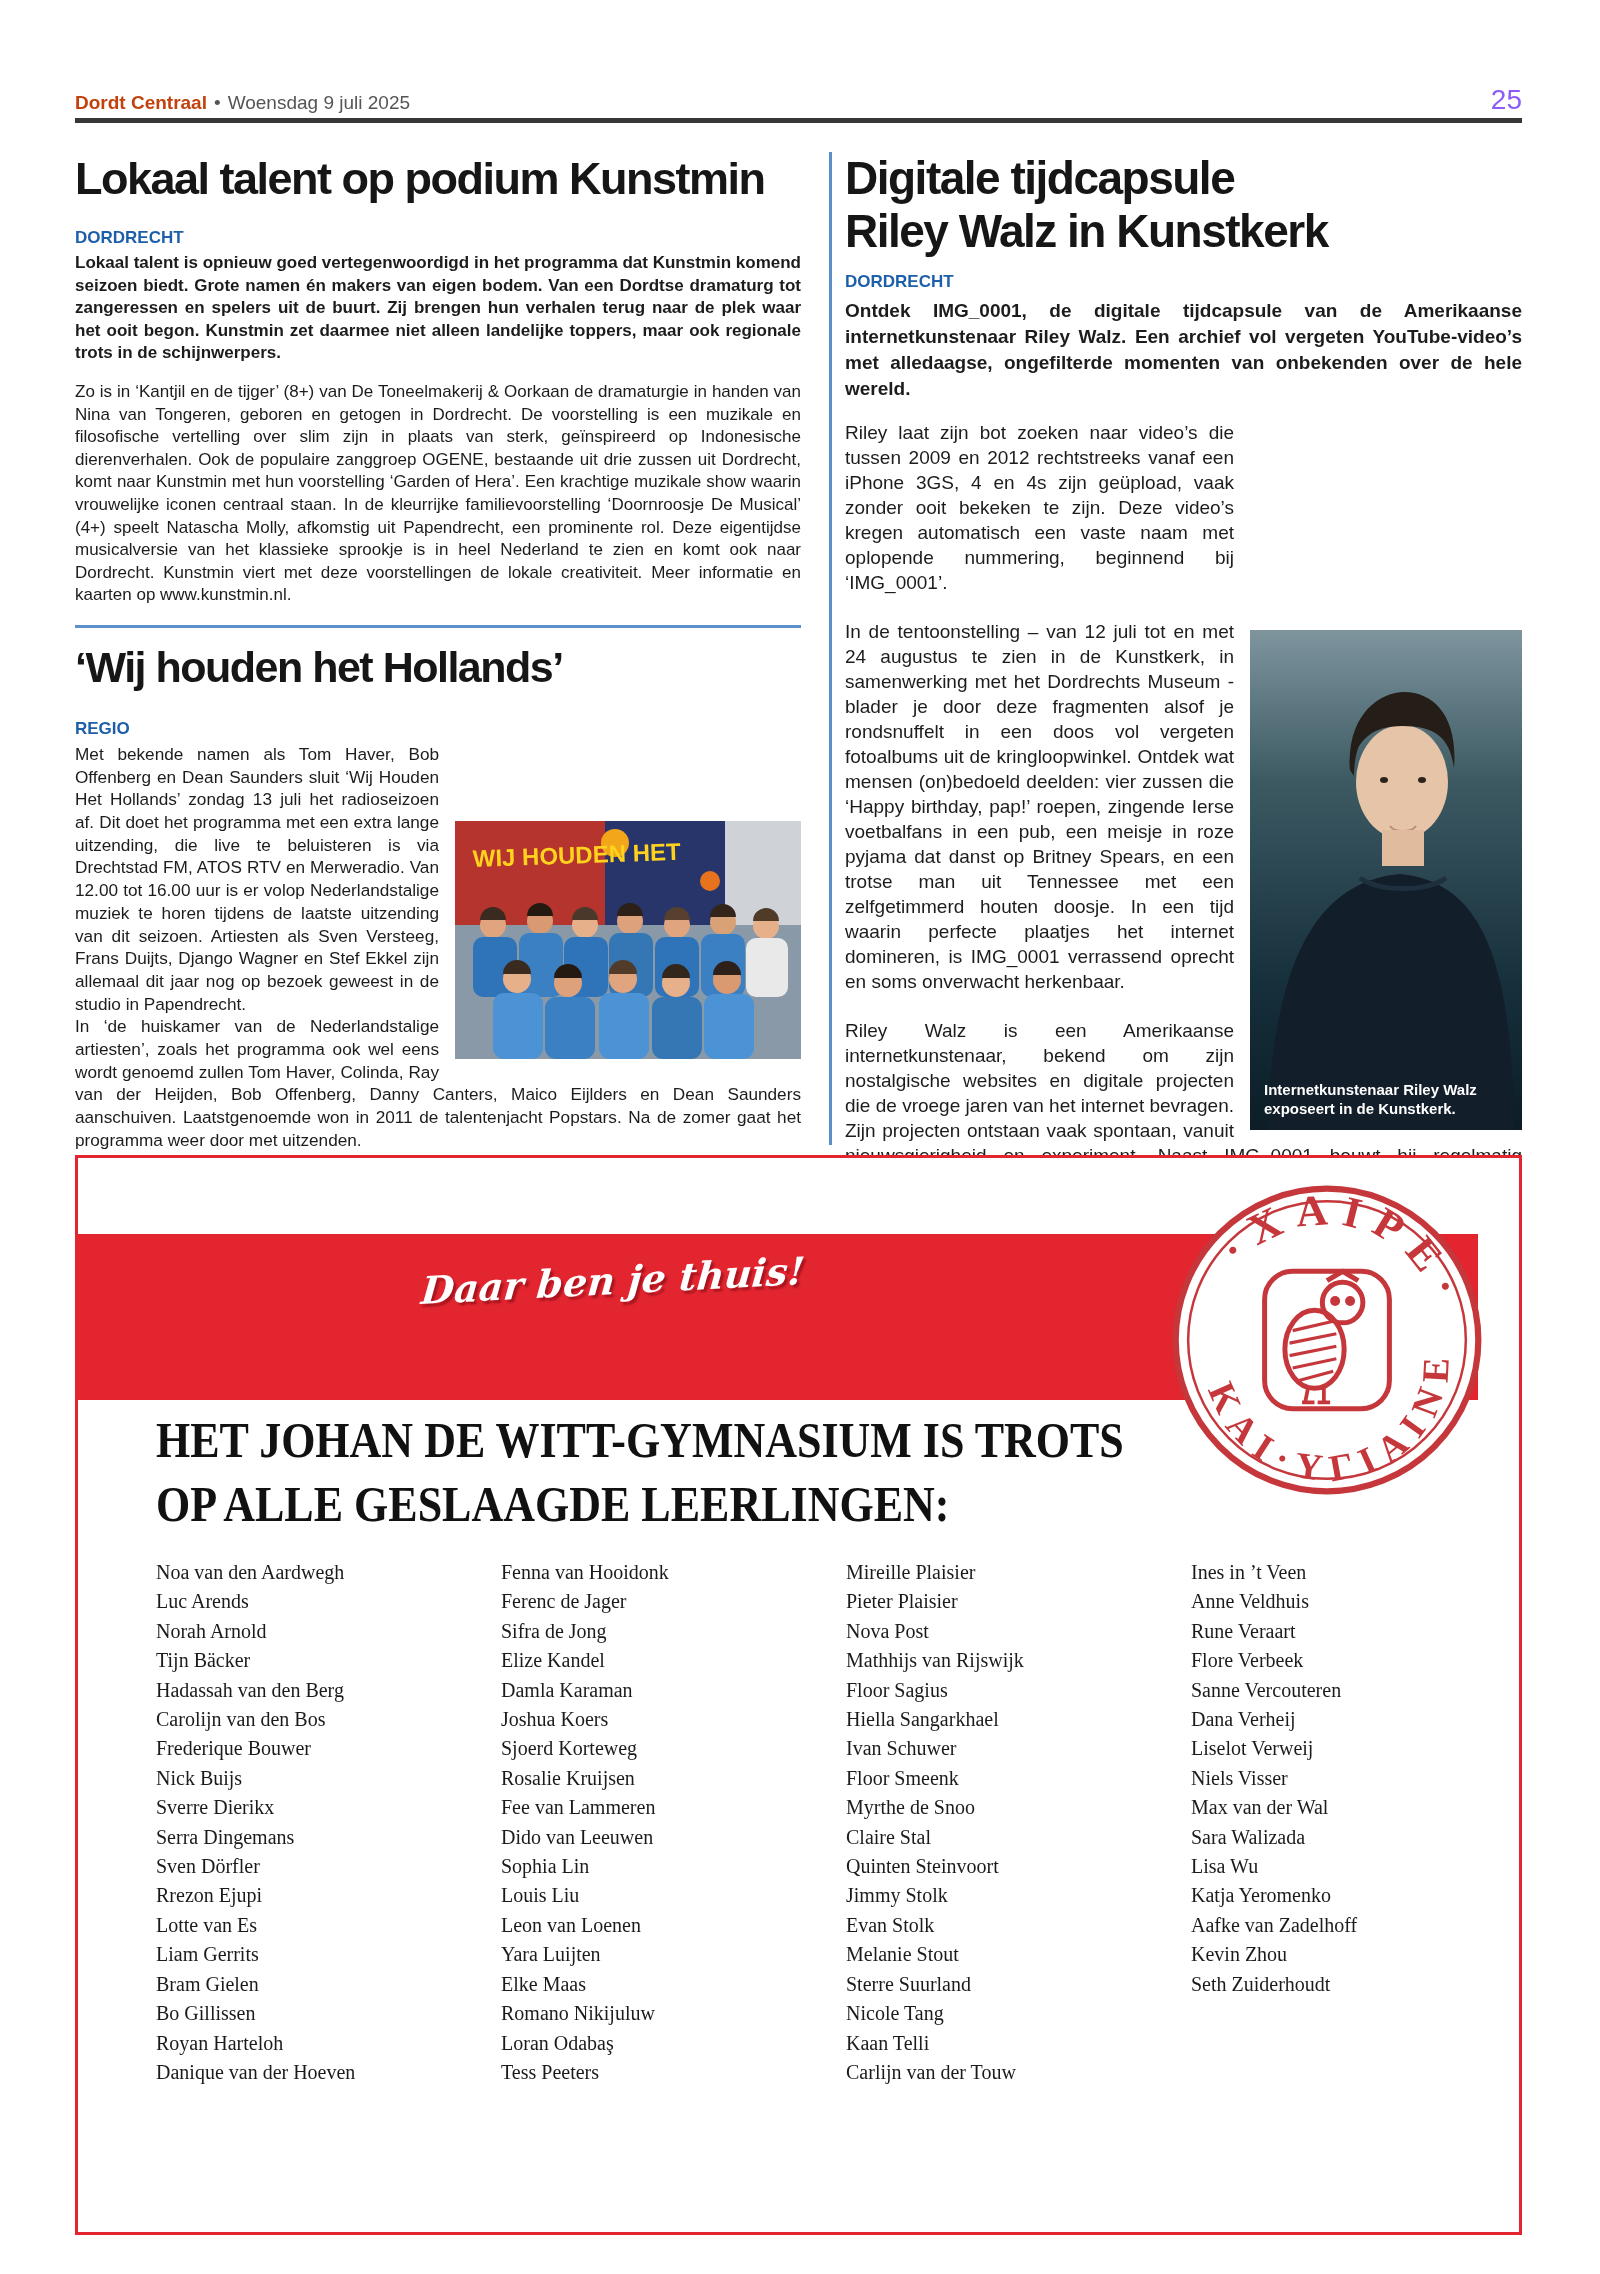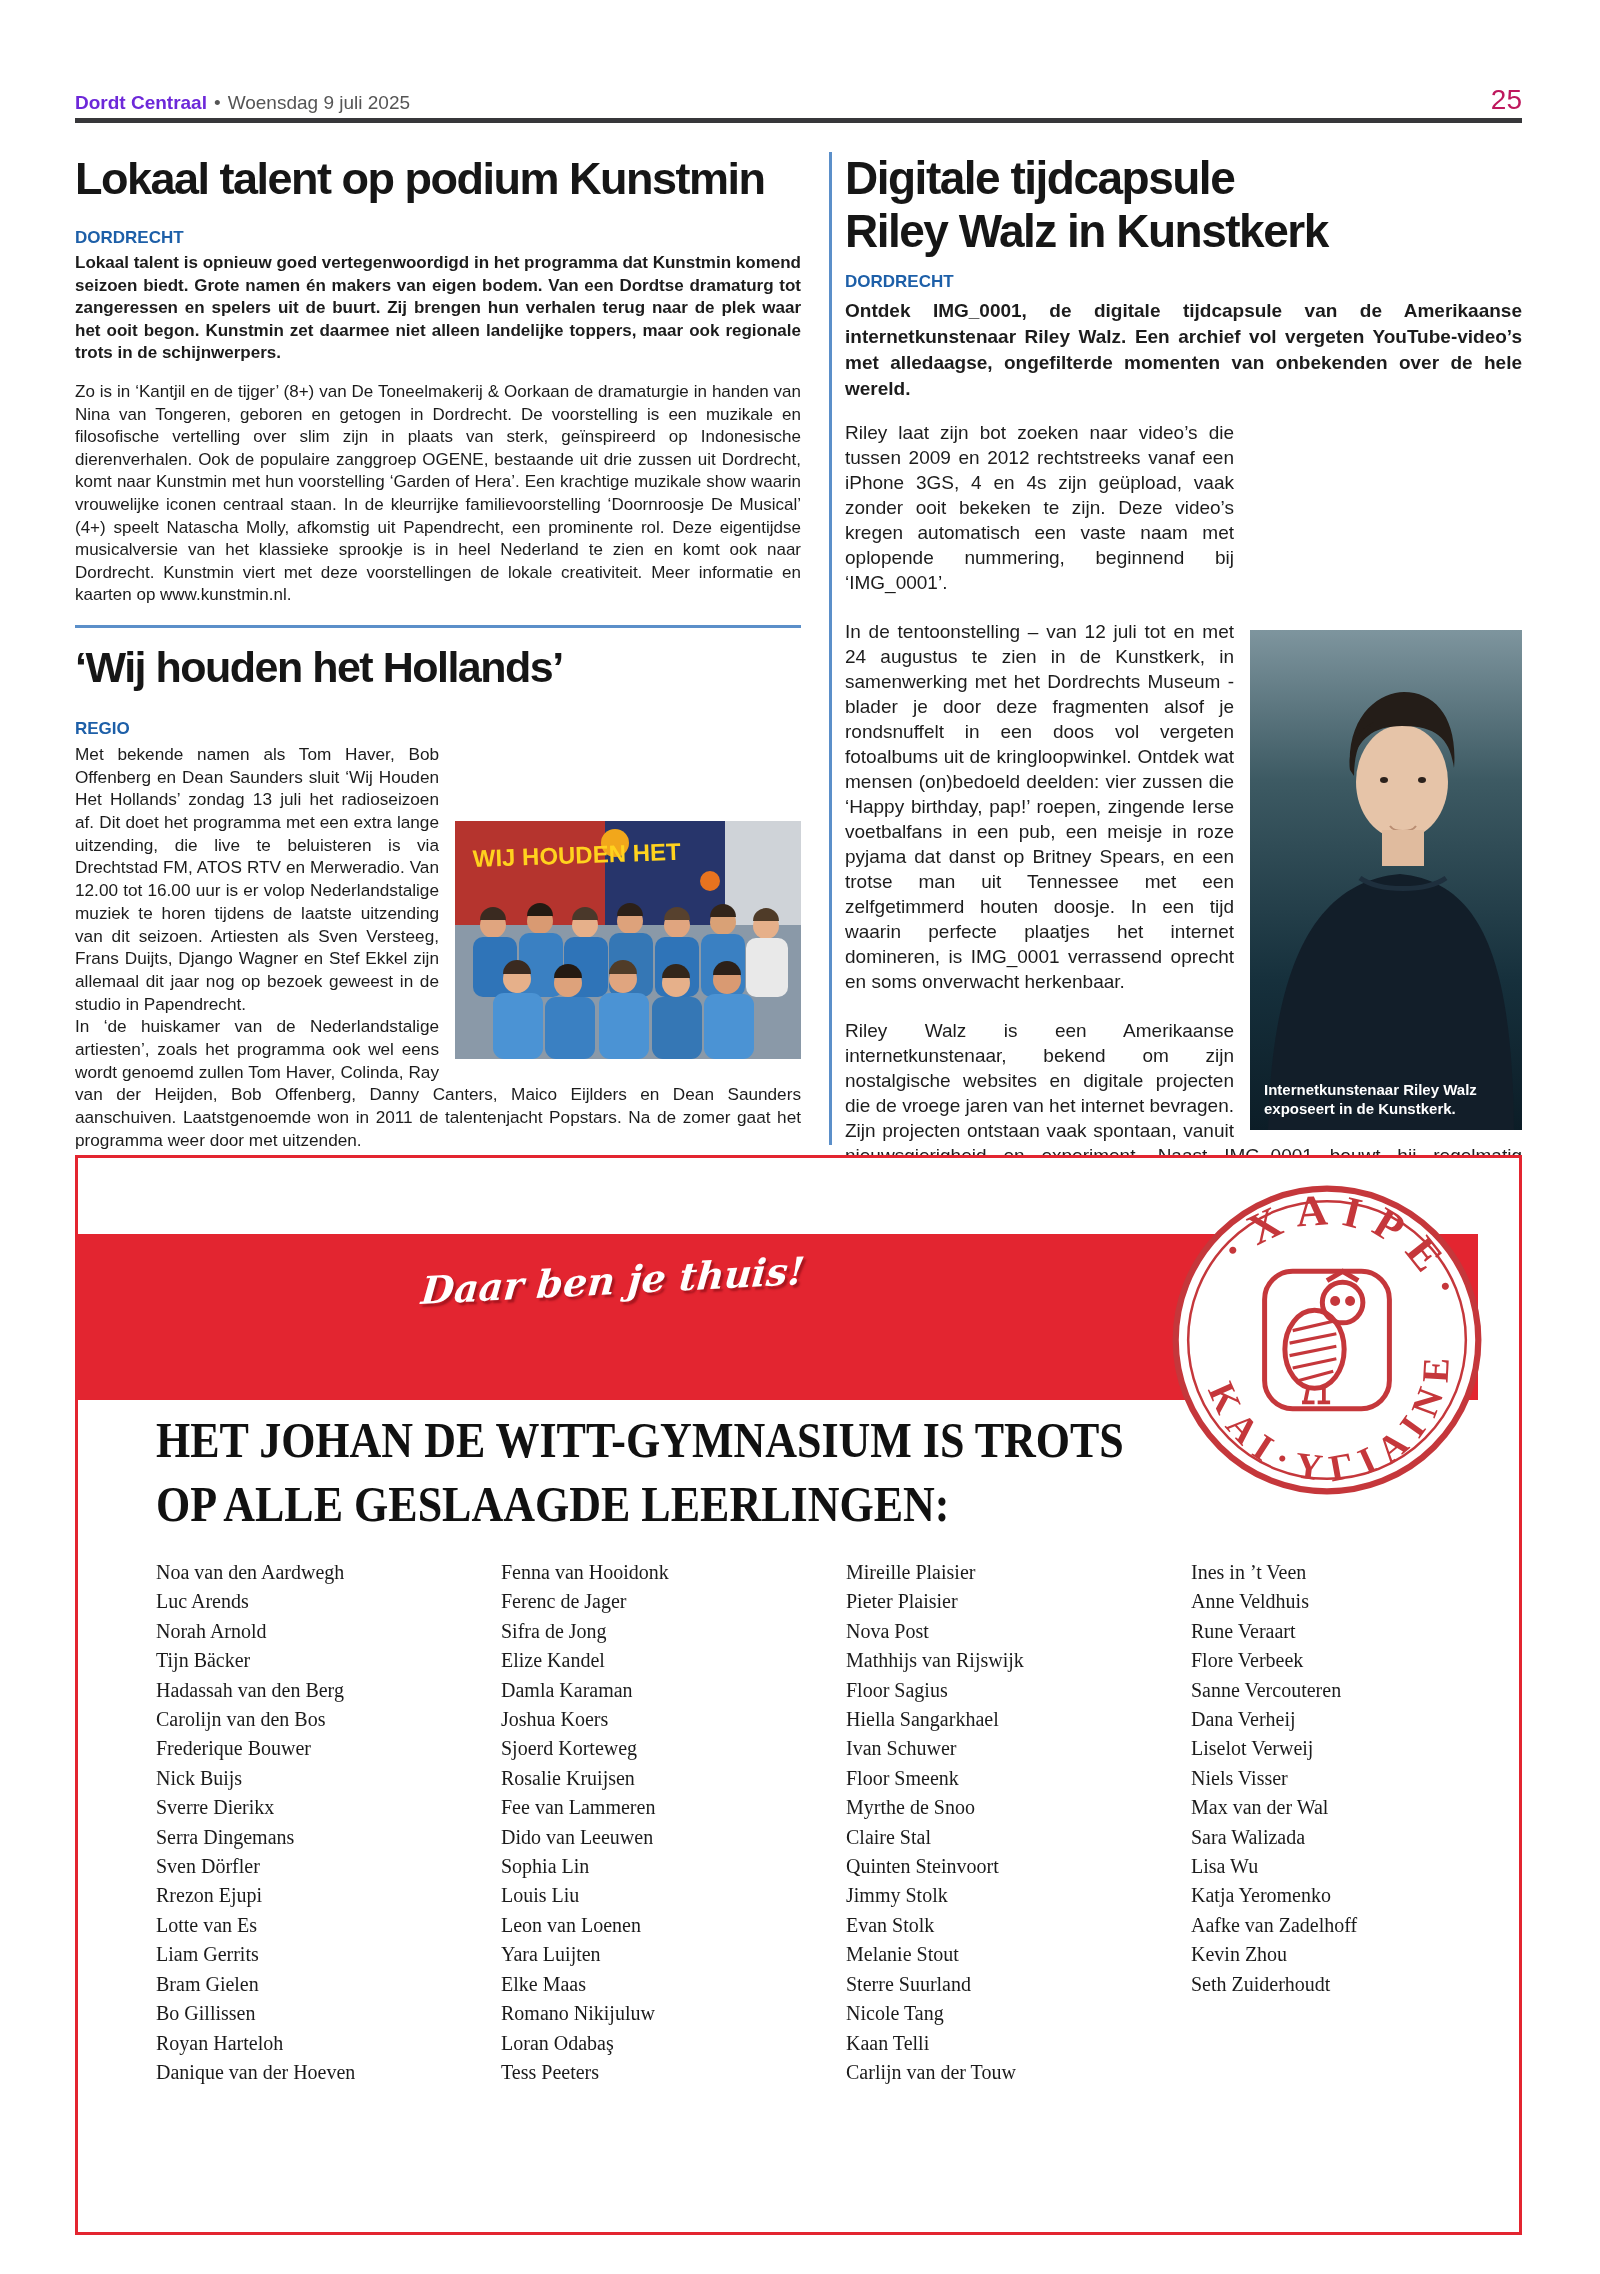--- a/index.html
+++ b/index.html
@@ -3,23 +3,23 @@
 <meta charset="utf-8">
 <style>
   html,body{margin:0;padding:0;background:#ffffff;}
   #page{position:relative;width:1600px;height:2274px;background:#fff;overflow:hidden;
         font-family:"Liberation Sans",sans-serif;color:#1c1c1c;}
 
   
   .masthead{position:absolute;left:75px;top:86px;width:1447px;display:flex;
             justify-content:space-between;align-items:flex-end;}
   .mh-left{font-size:19px;color:#555;}
-  .mh-title{font-weight:bold;color:#6d28d9;text-align:right;}
+  .mh-title{font-weight:bold;color:#c2410c;text-align:right;}
   .mh-sep{margin:0 7px;color:#555;}
-  .mh-page{font-size:28px;color:#be185d;line-height:1;}
+  .mh-page{font-size:28px;color:#8b5cf6;line-height:1;}
   .header-rule{position:absolute;left:75px;top:118px;width:1447px;height:5px;background:#37373a;}
 
   
   .col-left{position:absolute;left:75px;top:148px;width:726px;}
   .col-right{position:absolute;left:845px;top:148px;width:677px;}
   .v-divider{position:absolute;left:829px;top:152px;width:3px;height:993px;background:#5b8fc9;}
 
   h1.headline{font-size:45px;line-height:50px;letter-spacing:-1.5px;font-weight:700;
               color:#161616;margin:6px 0 24px 0;}
   h1.headline2{font-size:46px;line-height:53px;letter-spacing:-1.5px;font-weight:700;

